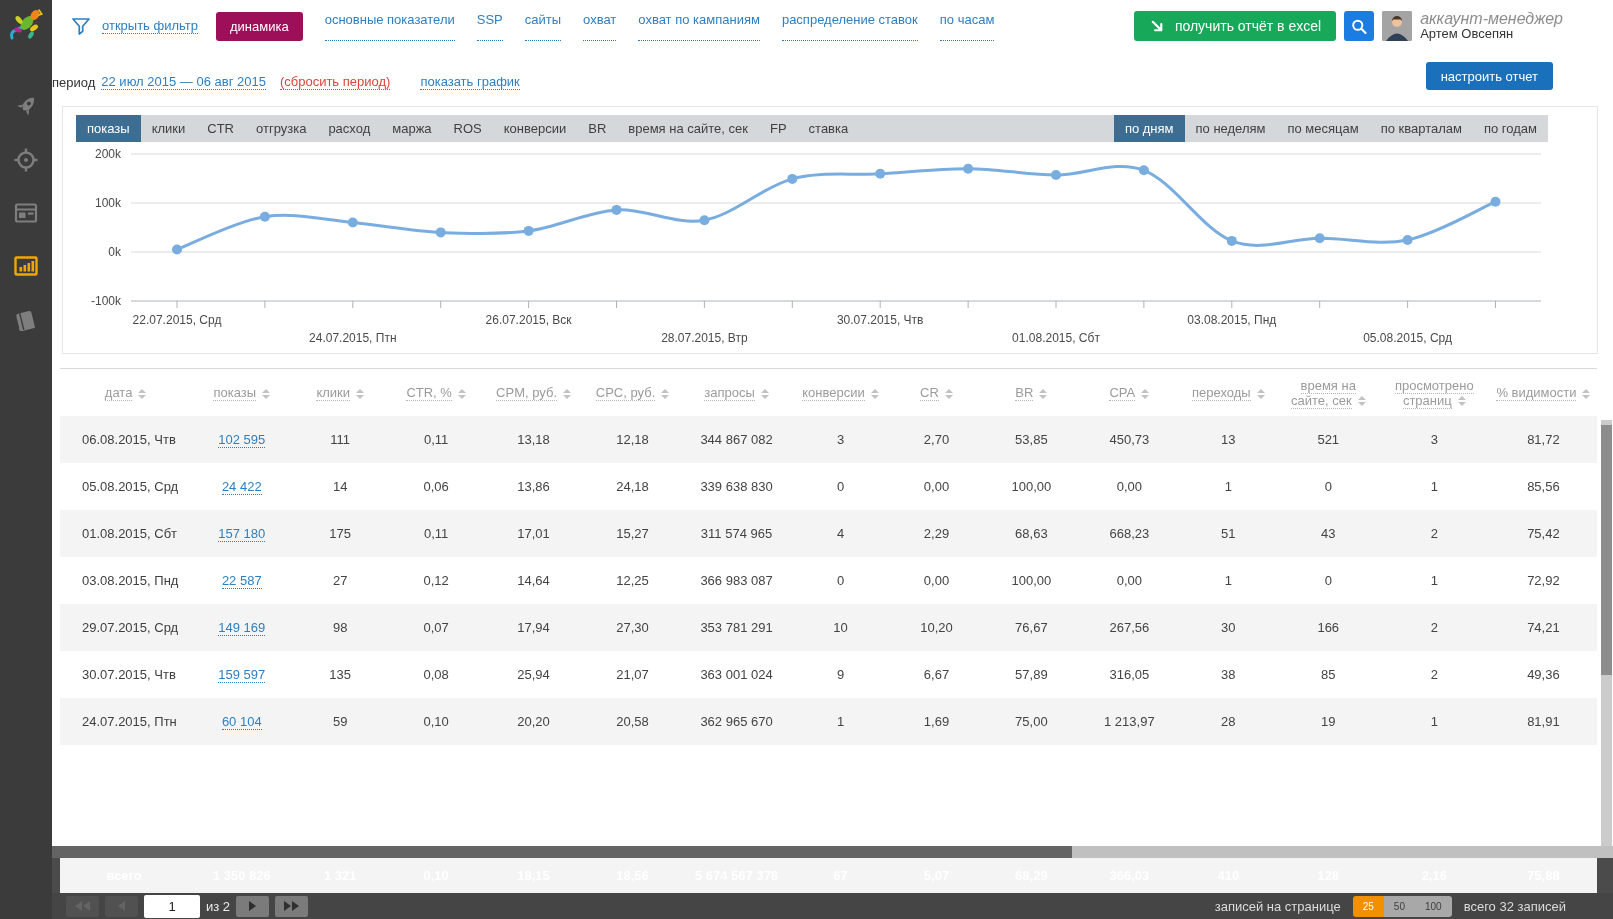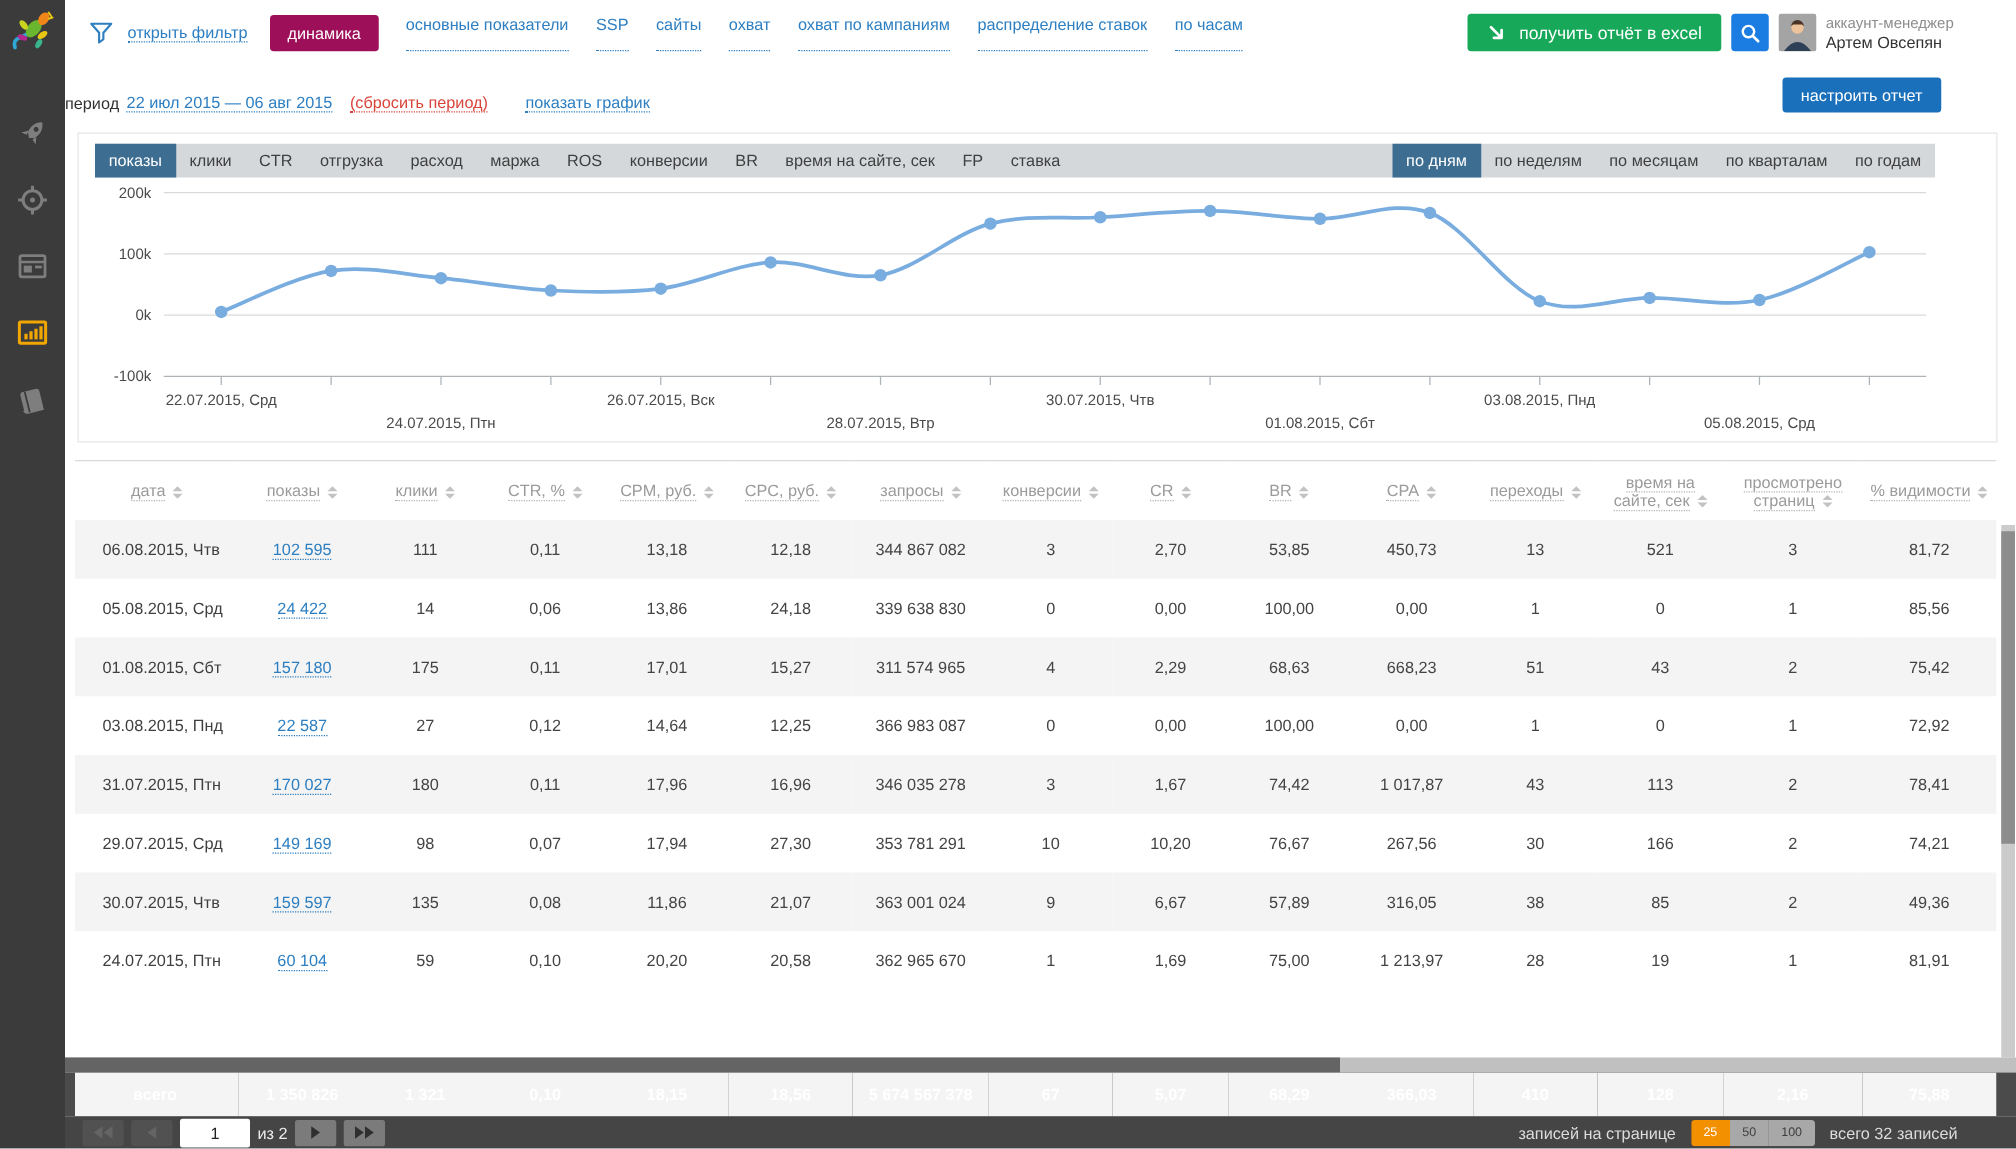--- a/index.html
+++ b/index.html
@@ -20,21 +20,21 @@
   .nav-pill{background:#9d1059;color:#fff;padding:7px 14px;border-radius:3px;cursor:pointer;white-space:nowrap;}
   .filter-ic{display:flex;align-items:center;cursor:pointer;}
   .row1-right{margin-left:auto;display:flex;align-items:center;gap:8px;padding-right:50px;}
   .excel-btn{display:flex;align-items:center;gap:9px;background:#18a85a;color:#fff;border:none;
              height:30px;padding:0 15px;border-radius:3px;font-size:14px;cursor:pointer;
              font-family:inherit;}
   .search-btn{width:30px;height:30px;background:#1b7ce2;border:none;border-radius:3px;display:flex;
               align-items:center;justify-content:center;cursor:pointer;}
   .avatar{width:30px;height:30px;border-radius:2px;overflow:hidden;background:#a4a4a4;cursor:pointer;}
   .account{line-height:15px;}
-  .account .role{color:#8d8d8d;font-size:12px;}
+  .account .role{color:#8d8d8d;font-size:16px;font-style:italic;}
   .account .name{color:#333;font-size:13px;}
   .row2{display:flex;align-items:flex-end;height:38px;gap:14px;}
   .plabel{color:#333;}
   .row2 .period-val{margin-left:-8px;}
   .row2 .gap{margin-left:16px;}
   .cfg-btn{margin-left:auto;margin-right:60px;background:#1a70ba;border:none;color:#fff;height:28px;
            padding:0 15px;border-radius:3px;font-size:13px;cursor:pointer;font-family:inherit;}
   
   .chart-panel{position:absolute;left:62px;top:106px;width:1536px;height:248px;background:#fff;
                border:1px solid #e4e6e8;box-sizing:border-box;}
@@ -432,37 +432,20 @@
             <td>0</td>
             <td>0,00</td>
             <td>100,00</td>
             <td>0,00</td>
             <td>1</td>
             <td>0</td>
             <td>1</td>
             <td>72,92</td>
           </tr>
           <tr>
-            <td class="c-date">31.07.2015, Птн</td>
-            <td><a>170 027</a></td>
-            <td>180</td>
-            <td>0,11</td>
-            <td>17,96</td>
-            <td>16,96</td>
-            <td>346 035 278</td>
-            <td>3</td>
-            <td>1,67</td>
-            <td>74,42</td>
-            <td>1 017,87</td>
-            <td>43</td>
-            <td>113</td>
-            <td>2</td>
-            <td>78,41</td>
-          </tr>
-          <tr>
             <td class="c-date">29.07.2015, Срд</td>
             <td><a>149 169</a></td>
             <td>98</td>
             <td>0,07</td>
             <td>17,94</td>
             <td>27,30</td>
             <td>353 781 291</td>
             <td>10</td>
             <td>10,20</td>
             <td>76,67</td>
@@ -470,21 +453,21 @@
             <td>30</td>
             <td>166</td>
             <td>2</td>
             <td>74,21</td>
           </tr>
           <tr>
             <td class="c-date">30.07.2015, Чтв</td>
             <td><a>159 597</a></td>
             <td>135</td>
             <td>0,08</td>
-            <td>11,86</td>
+            <td>25,94</td>
             <td>21,07</td>
             <td>363 001 024</td>
             <td>9</td>
             <td>6,67</td>
             <td>57,89</td>
             <td>316,05</td>
             <td>38</td>
             <td>85</td>
             <td>2</td>
             <td>49,36</td>

